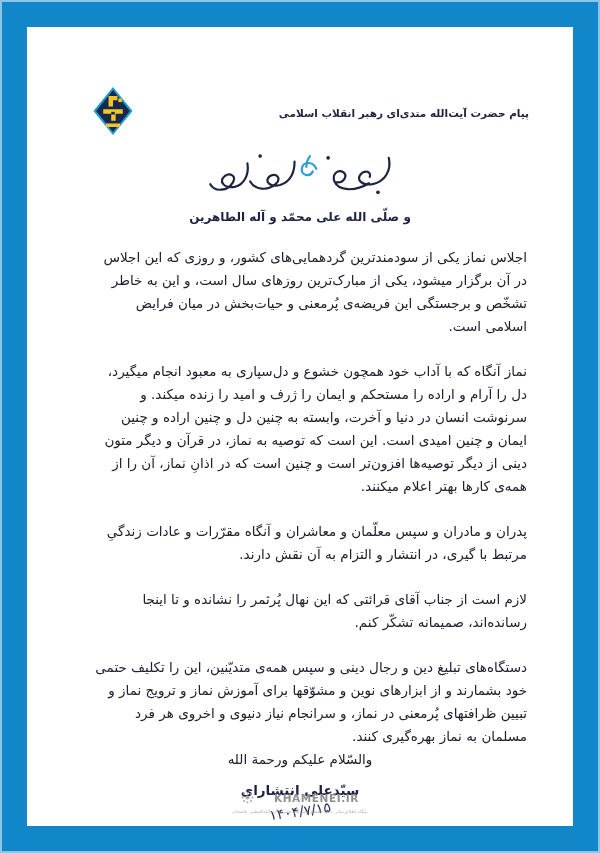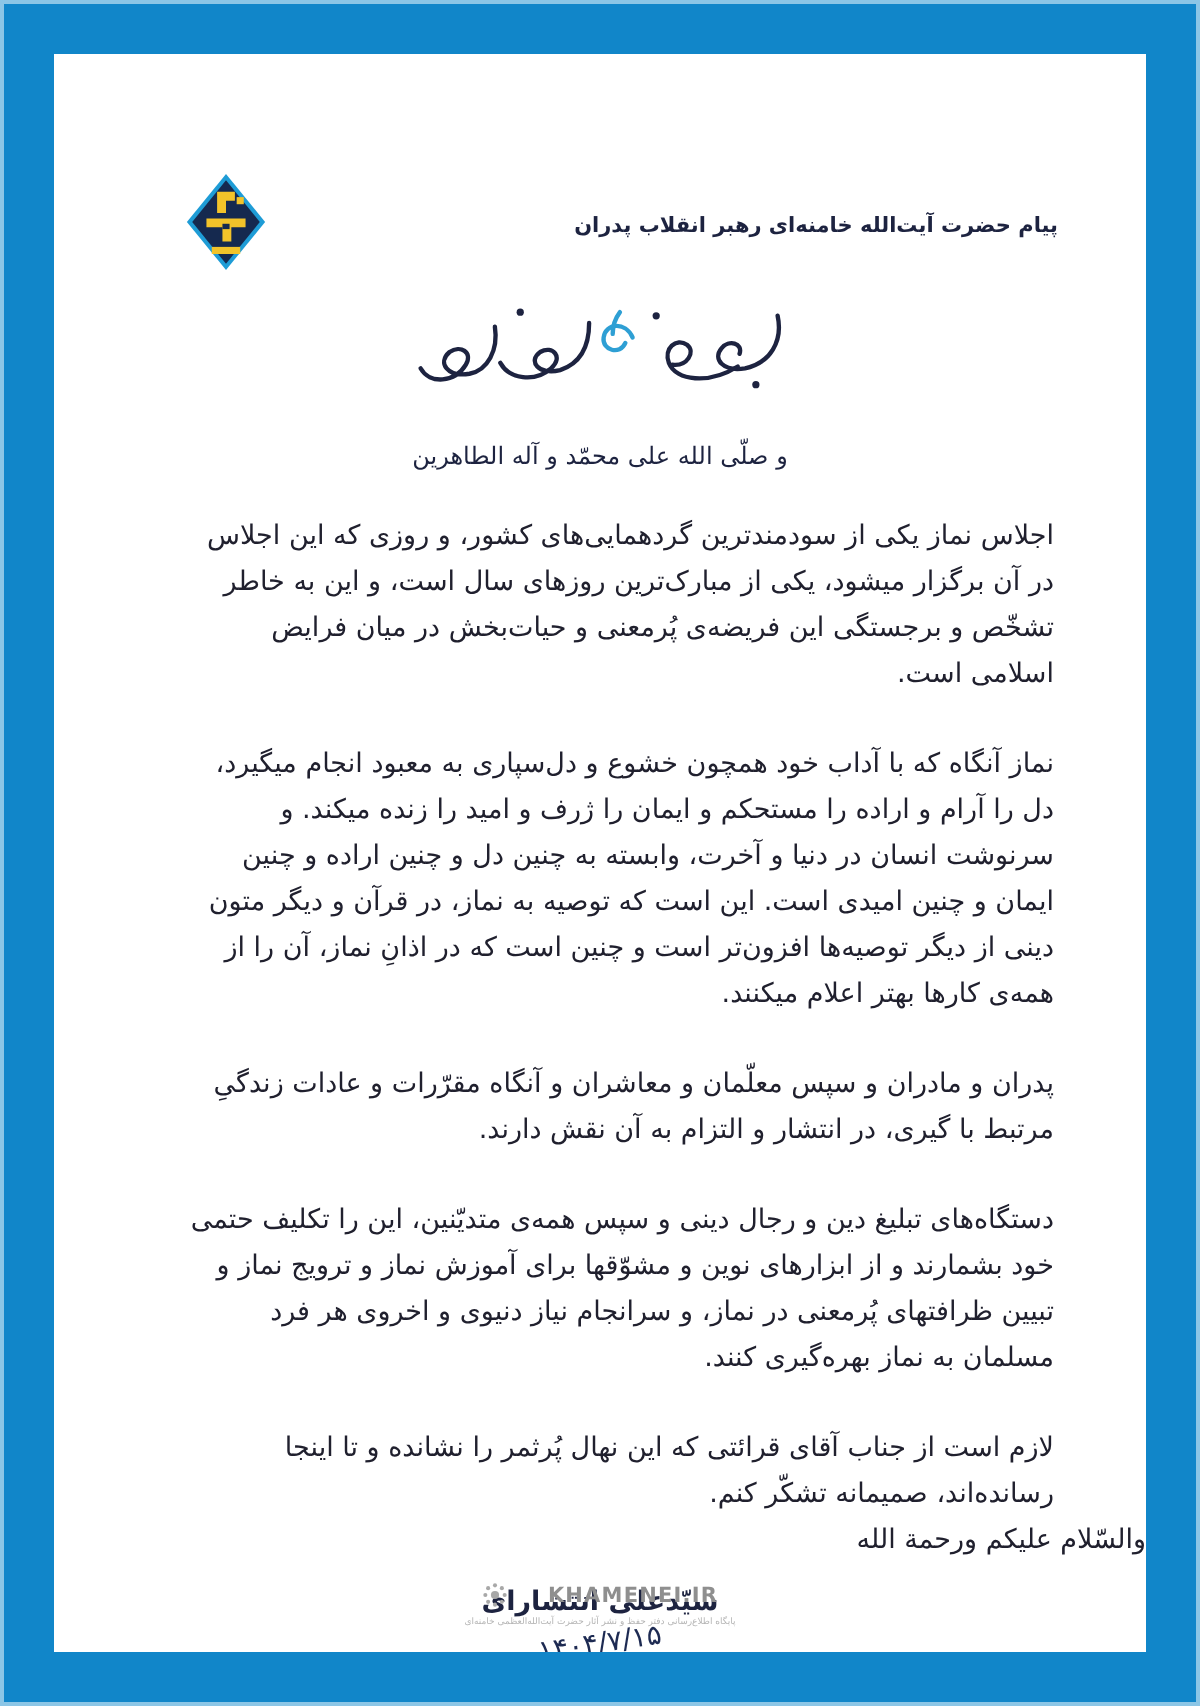--- a/index.html
+++ b/index.html
@@ -30,36 +30,36 @@
   .header-text {
     font-size:10.5px; font-weight:bold; color:#1d2340;
     letter-spacing:0; white-space:nowrap;
   }
   .logo { flex:0 0 auto; margin:0 10px; }
 
   
   .bismillah-wrap { text-align:center; margin-top:8px; }
   .salawat {
     text-align:center; direction:rtl;
-    font-size:12px; font-weight:normal; color:#1d2340;
-    margin-top:12px;
+    font-size:12px; font-weight:bold; color:#1d2340;
+    margin-top:1px;
   }
 
   
   .letter-body {
     direction:rtl; text-align:right;
     padding:0 46px 0 64px;
     margin-top:22px;
     font-size:13.5px; line-height:23px; color:#20202e;
   }
   .letter-body p { margin:0 0 22px 0; }
   .letter-body p:last-child { margin-bottom:0; }
 
   
-  .salam   { direction:rtl; text-align:right; font-size:13.5px; line-height:23px; color:#20202e; margin-top:0; }
+  .salam   { direction:rtl; text-align:center; font-size:13.5px; line-height:23px; color:#20202e; margin-top:0; }
   .signer  { direction:rtl; text-align:center; font-size:13.5px; font-weight:bold; color:#1d2340; margin-top:11px; }
   .date    { direction:rtl; text-align:center; font-size:14px; color:#1d2a52; margin-top:5px;
              transform:rotate(-8deg); width:120px; margin-left:auto; margin-right:auto; }
   .signature-wrap { text-align:center; margin-top:0; }
 
   
   .footer {
     position:absolute; left:0; right:0; bottom:12px;
     text-align:center; color:#9a9a9a;
   }
@@ -67,21 +67,21 @@
   .footer-site { font-size:10.5px; font-weight:bold; letter-spacing:0.6px; color:#8f8f8f; }
   .footer-tagline { font-size:4.5px; color:#b5b5b5; direction:rtl; margin-top:1px; }
 </style>
 </head>
 <body>
 
 <div class="frame">
   <div class="sheet">
 
     <div class="header">
-      <span class="header-text">پیام حضرت آیت‌الله خامنه‌ای رهبر انقلاب پدران</span>
+      <span class="header-text">پیام حضرت آیت‌الله متدی‌ای رهبر انقلاب اسلامی</span>
 
       <span class="logo">
         <svg width="40" height="48" viewBox="0 0 44 54" aria-hidden="true">
           <polygon points="22,0 44,27 22,54 0,27" fill="#1e9cd6"></polygon>
           <polygon points="22,3.5 41,27 22,50.5 3,27" fill="#15294f"></polygon>
           <g fill="#f2c32a">
             <path d="M17,10 h10 v5 h-5 v7 h-5 z"></path>
             <rect x="28" y="13" width="4" height="4"></rect>
             <path d="M11,25 h22 v5 h-8 v8 h-5 v-8 h-9 z"></path>
             <path d="M14,41 h16 v4 h-16 z"></path>
@@ -110,22 +110,22 @@
           <circle cx="66" cy="10" r="2"></circle>
         </g>
       </svg>
       <div class="salawat">و صلّی الله علی محمّد و آله الطاهرین</div>
     </div>
 
     <div class="letter-body">
       <p>اجلاس نماز یکی از سودمندترین گردهمایی‌های کشور، و روزی که این اجلاس در آن برگزار میشود، یکی از مبارک‌ترین روزهای سال است، و این به خاطر تشخّص و برجستگی این فریضه‌ی پُرمعنی و حیات‌بخش در میان فرایض اسلامی است.</p>
       <p>نماز آنگاه که با آداب خود همچون خشوع و دل‌سپاری به معبود انجام میگیرد، دل را آرام و اراده را مستحکم و ایمان را ژرف و امید را زنده میکند. و سرنوشت انسان در دنیا و آخرت، وابسته به چنین دل و چنین اراده و چنین ایمان و چنین امیدی است. این است که توصیه به نماز، در قرآن و دیگر متون دینی از دیگر توصیه‌ها افزون‌تر است و چنین است که در اذانِ نماز، آن را از همه‌ی کارها بهتر اعلام میکنند.</p>
       <p>پدران و مادران و سپس معلّمان و معاشران و آنگاه مقرّرات و عادات زندگیِ مرتبط با گیری، در انتشار و التزام به آن نقش دارند.</p>
+      <p>لازم است از جناب آقای قرائتی که این نهال پُرثمر را نشانده و تا اینجا رسانده‌اند، صمیمانه تشکّر کنم.</p>
       <p>دستگاه‌های تبلیغ دین و رجال دینی و سپس همه‌ی متدیّنین، این را تکلیف حتمی خود بشمارند و از ابزارهای نوین و مشوّقها برای آموزش نماز و ترویج نماز و تبیین ظرافتهای پُرمعنی در نماز، و سرانجام نیاز دنیوی و اخروی هر فرد مسلمان به نماز بهره‌گیری کنند.</p>
-      <p>لازم است از جناب آقای قرائتی که این نهال پُرثمر را نشانده و تا اینجا رسانده‌اند، صمیمانه تشکّر کنم.</p>
     </div>
 
     <div class="salam">والسّلام علیکم ورحمة الله</div>
     <div class="signer">سیّدعلی انتشار‌ای</div>
     <div class="date">۱۴۰۴/۷/۱۵</div>
 
     <div class="signature-wrap">
       <svg width="140" height="72" viewBox="0 0 150 80" aria-hidden="true">
         <g fill="none" stroke="#2e74bd" stroke-width="3.2" stroke-linecap="round">
           <path d="M138,26 C142,13 129,5 121,13 C115,19 119,30 127,28 C134,26 134,18 128,18"></path>

